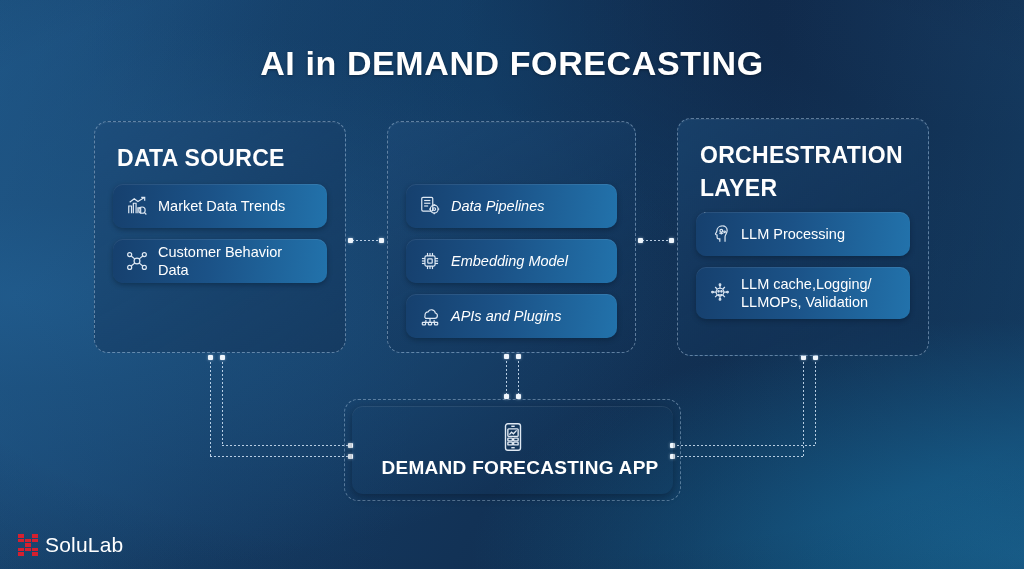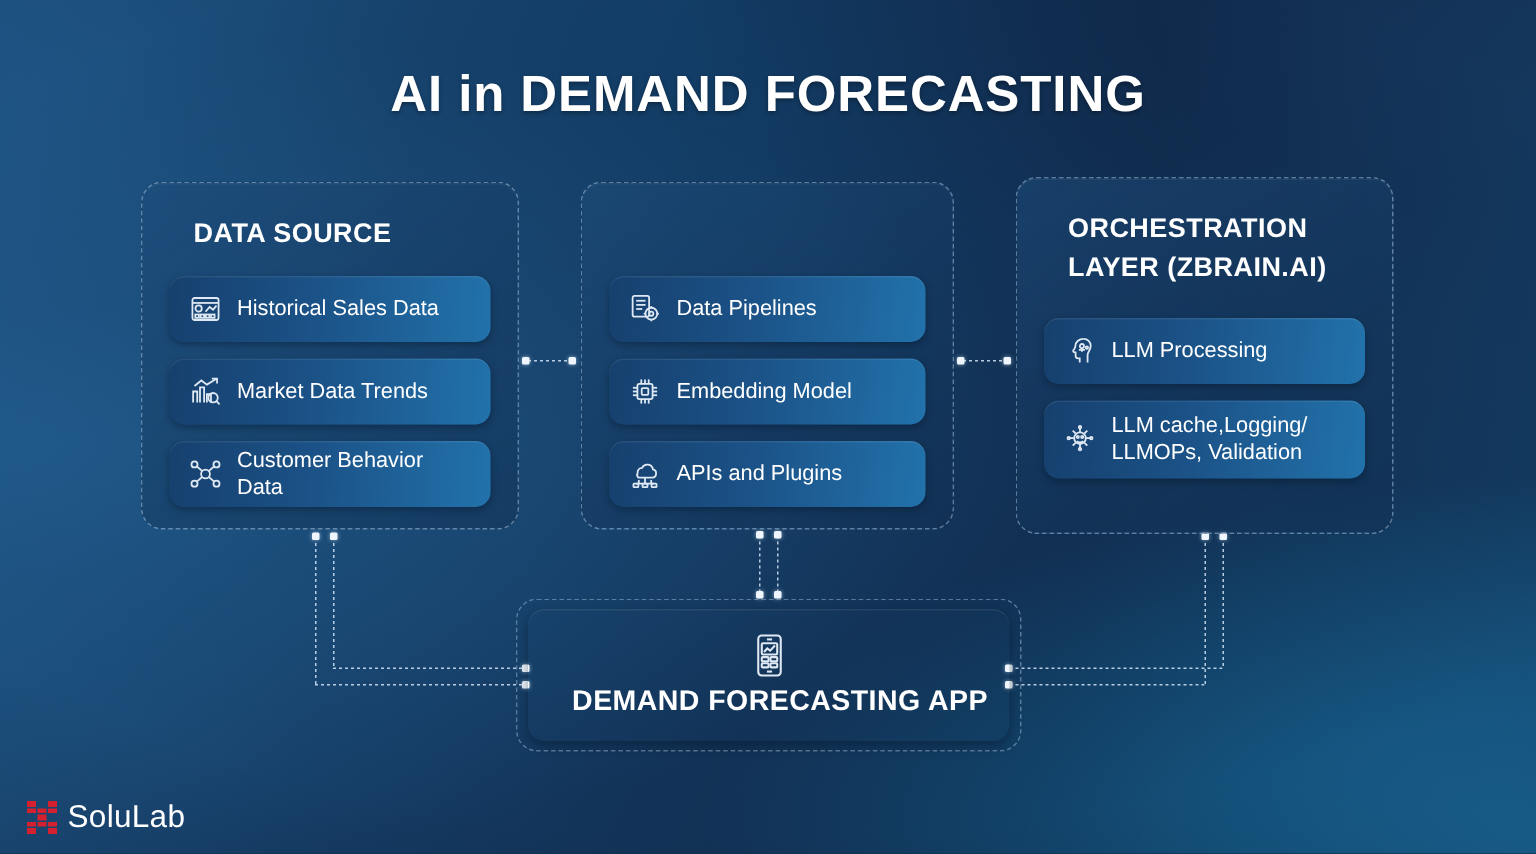--- a/index.html
+++ b/index.html
@@ -50,30 +50,30 @@
   .panel {
     position:absolute;
     border:1px dashed rgba(188,214,238,.45);
     border-radius:14px;
     background:
       linear-gradient(150deg, rgba(30,76,122,.55) 0%, rgba(21,57,96,.50) 55%, rgba(17,46,80,.45) 100%);
     box-shadow:inset 0 1px 0 rgba(255,255,255,.05);
   }
   .panel-title {
     position:absolute; left:22px; top:20px; right:18px;
-    font-size:18px; font-weight:bold; color:#ffffff;
-    letter-spacing:.3px; line-height:1.45;margin-left:12px;
+    font-size:23px; font-weight:bold; color:#ffffff;
+    letter-spacing:.3px; line-height:1.45;
   }
   #panel-source  { left:94px;  top:121px; width:252px; height:232px; }
   #panel-factors { left:387px; top:121px; width:249px; height:232px; }
   #panel-orch    { left:677px; top:118px; width:252px; height:238px; }
 
   .chips { position:absolute; left:18px; right:18px; }
   #chips-source  { top:62px; }
-  #chips-factors { top:62px; }
+  #chips-factors { top:62px;font-style:italic; }
   #chips-orch    { top:93px; }
 
   .chip {
     position:relative;
     height:44px;
     margin-bottom:11px;
     border-radius:10px;
     background:linear-gradient(95deg, #16406e 0%, #1b5287 45%, #2272ab 100%);
     box-shadow:0 2px 5px rgba(4,16,32,.35), inset 0 1px 0 rgba(255,255,255,.08);
     display:flex; align-items:center;
@@ -197,35 +197,20 @@
     <div class="dot-v" style="left:815px; top:358px; height:87px;"></div>
     <div class="dot-h" style="left:673px; top:445px; width:142px;"></div>
     <div class="nub" style="left:813px; top:355px;"></div>
     <div class="nub" style="left:670px; top:443px;"></div>
   </div>
 
   <div class="panel" id="panel-source">
     <div class="panel-title">DATA SOURCE</div>
     <div class="chips" id="chips-source">
 
-      <div class="chip">
-        <span class="chip-icon">
-          <svg viewBox="0 0 24 24" fill="none" stroke="#eaf2fb" stroke-width="1.3">
-            <rect x="2.5" y="4" width="19" height="16" rx="1.6"></rect>
-            <line x1="2.5" y1="7.6" x2="21.5" y2="7.6"></line>
-            <circle cx="7" cy="11.6" r="2.3"></circle>
-            <polyline points="12,14 15,10.5 17.5,12.5 20,9.5"></polyline>
-            <rect x="4.6" y="16" width="2.6" height="2.4"></rect>
-            <rect x="8.4" y="16" width="2.6" height="2.4"></rect>
-            <rect x="12.2" y="16" width="2.6" height="2.4"></rect>
-            <rect x="16" y="16" width="2.6" height="2.4"></rect>
-          </svg>
-        </span>
-        <span class="chip-label">Historical Sales Data</span>
-      </div>
 
       <div class="chip">
         <span class="chip-icon">
           <svg viewBox="0 0 24 24" fill="none" stroke="#eaf2fb" stroke-width="1.3">
             <polyline points="3,20 3,12 6,12 6,20"></polyline>
             <polyline points="8,20 8,9 11,9 11,20"></polyline>
             <polyline points="13,20 13,14 16,14 16,20"></polyline>
             <polyline points="4,8 9,4 13,7 20,2.8"></polyline>
             <polyline points="16.6,2.6 20.4,2.6 20.4,6.2"></polyline>
             <circle cx="17.5" cy="16.5" r="3.4"></circle>

